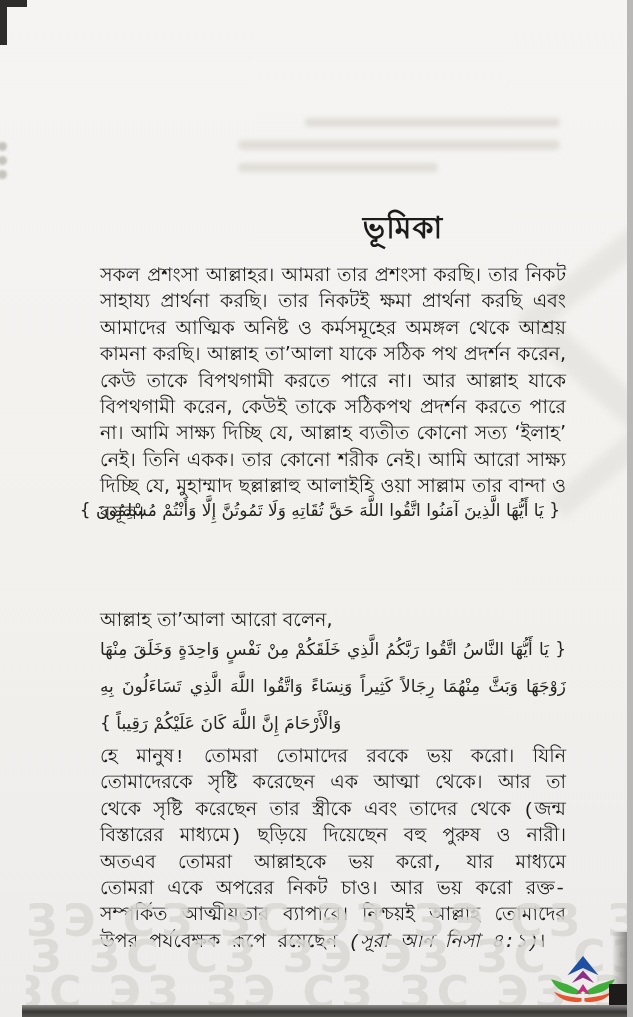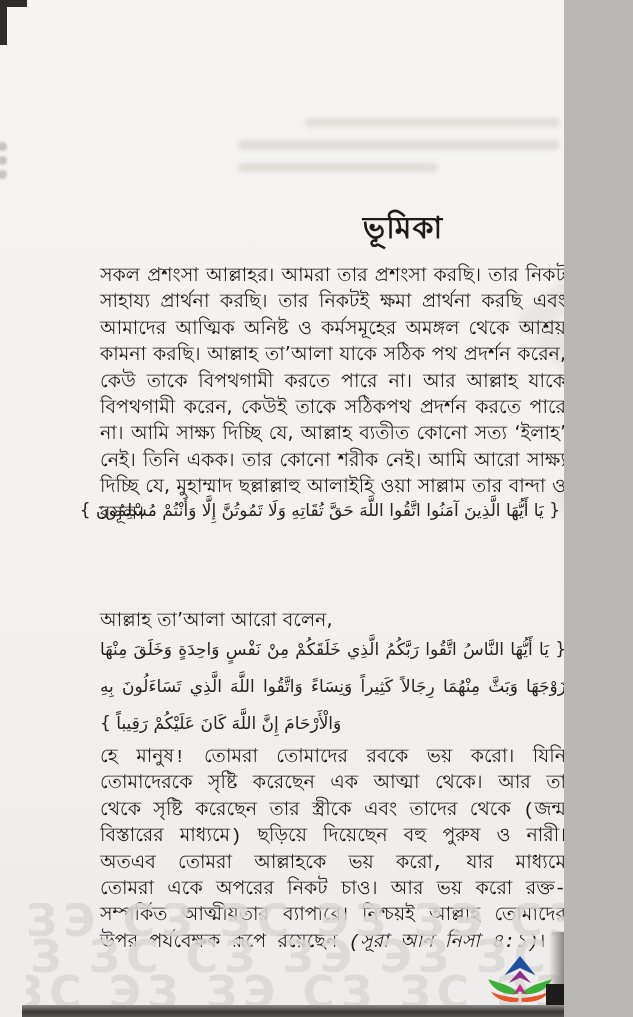--- a/index.html
+++ b/index.html
@@ -1,17 +1,17 @@
 <!DOCTYPE html>
 <html lang="bn"><head>
 <meta charset="utf-8">
 <style>
   html,body{margin:0;padding:0;background:#b9b8b6;}
   .scan{
-    position:relative; width:564px; height:1017px; overflow:hidden;
+    position:relative; width:627px; height:1017px; overflow:hidden;
     background:linear-gradient(180deg,#f5f4f2 0%,#f2f1ee 55%,#edecea 100%);
     font-family:"DejaVu Sans",sans-serif; color:#1c1b19;
   }
   
   .corner-mark-h{position:absolute;left:0;top:0;width:27px;height:7px;background:#2e2d2b;}
   .corner-mark-v{position:absolute;left:0;top:0;width:7px;height:45px;background:#2e2d2b;}
   .ghost{position:absolute;background:#e1ded9;border-radius:5px;filter:blur(2px);}
   .g1{left:305px;top:118px;width:255px;height:9px;}
   .g2{left:238px;top:140px;width:322px;height:10px;}
   .g3{left:238px;top:163px;width:200px;height:9px;}

